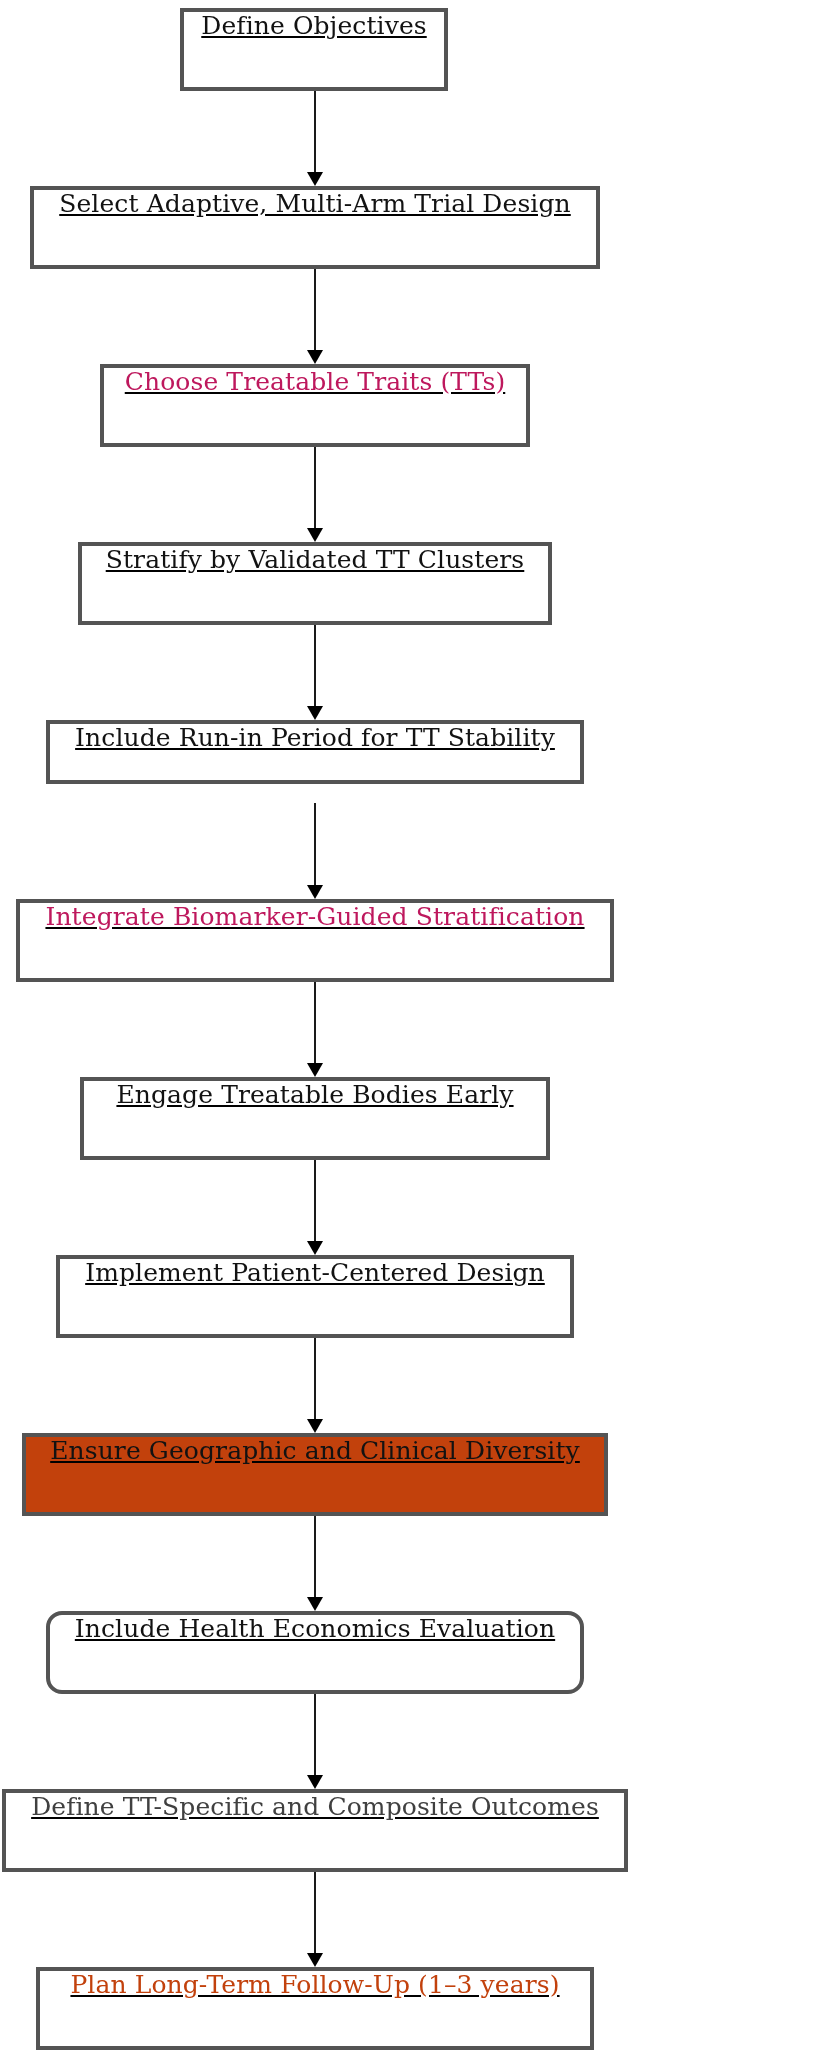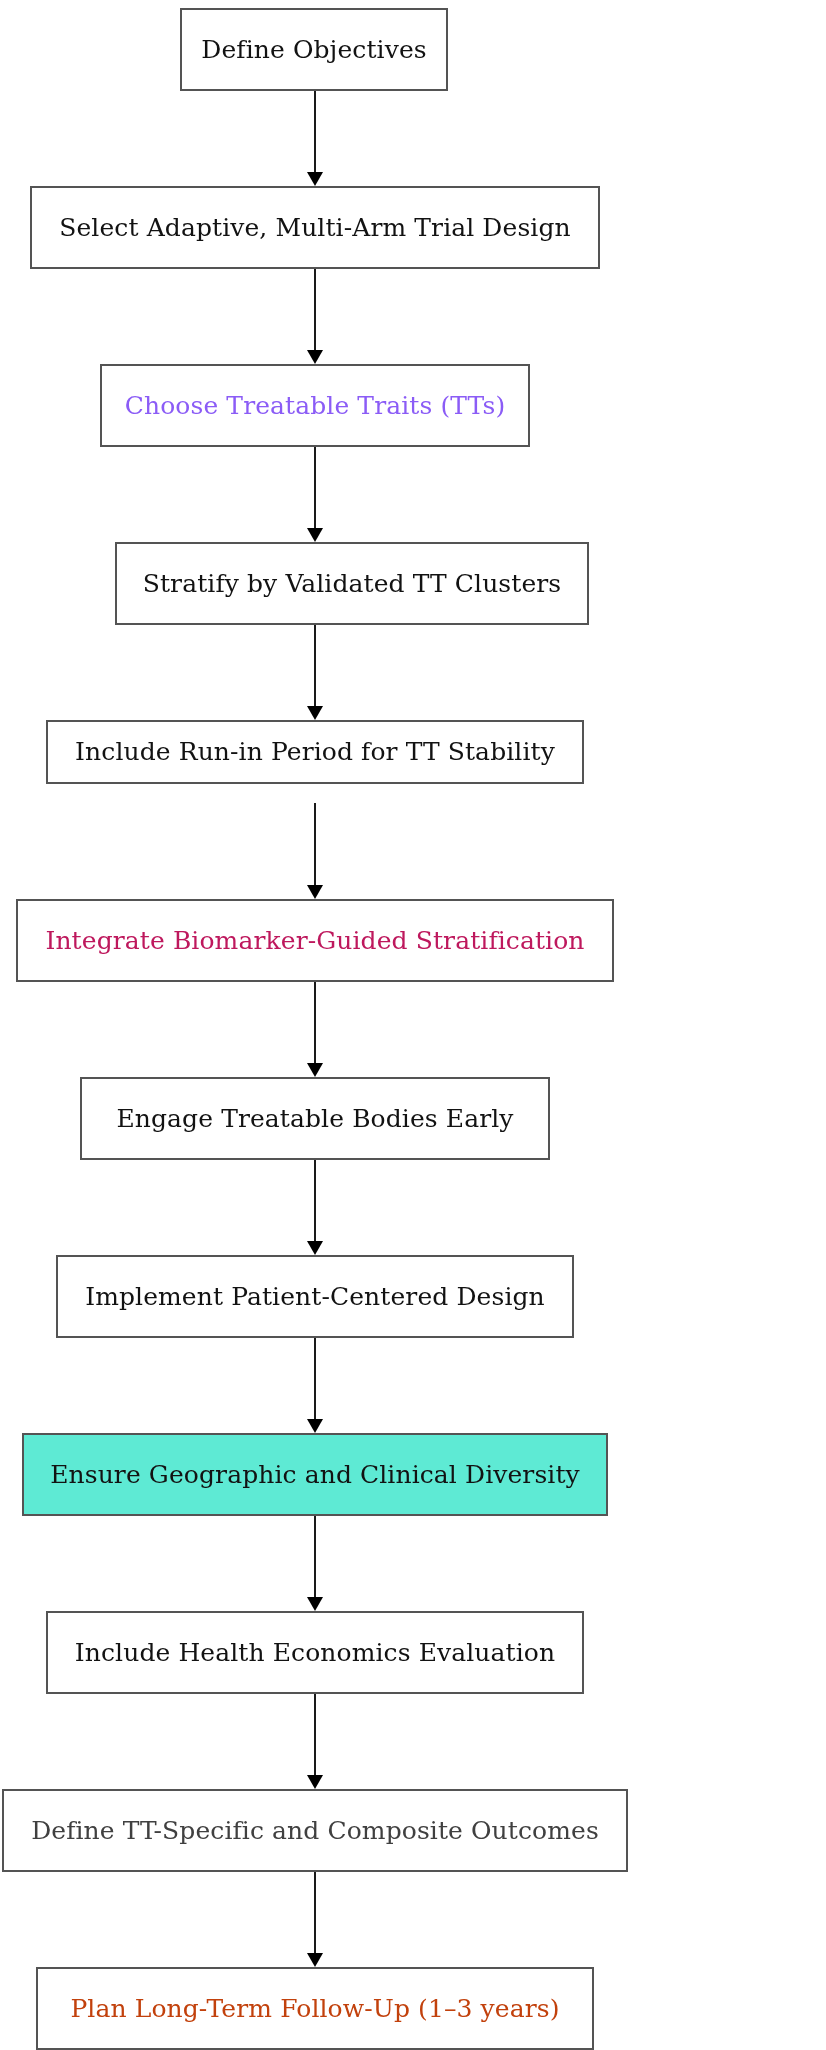--- a/index.html
+++ b/index.html
@@ -16,25 +16,26 @@
   #flowchart {
     position: relative;
     width: 826px;
     height: 2050px;
     background: #ffffff;
   }
   .node {
     position: absolute;
     box-sizing: border-box;
     background: #ffffff;
-    border: 2px solid #0ea5e9;
+    border: 4px solid #0ea5e9;
     display: flex;
-    align-items: center;
+    align-items: flex-start;
     justify-content: center;
     text-align: center;
+    text-decoration: underline;
   }
   .node-label {
     font-size: 25px;
     line-height: 1.1;
     color: #121212;
     white-space: nowrap;
     letter-spacing: 0.1px;
   }
   .edge {
     position: absolute;
@@ -63,41 +64,41 @@
 <body>
 
 <div id="flowchart">
     <div class="node" style="left: 180px; top: 8px; width: 268px; height: 83px; border-color: rgb(84, 84, 84); background: rgb(255, 255, 255);">
       <span class="node-label" style="color: rgb(18, 18, 18);">Define Objectives</span>
     </div>
     <div class="node" style="left: 30px; top: 186px; width: 570px; height: 83px; border-color: rgb(84, 84, 84); background: rgb(255, 255, 255);">
       <span class="node-label" style="color: rgb(18, 18, 18);">Select Adaptive, Multi-Arm Trial Design</span>
     </div>
     <div class="node" style="left: 100px; top: 364px; width: 430px; height: 83px; border-color: rgb(84, 84, 84); background: rgb(255, 255, 255);">
-      <span class="node-label" style="color: #8b5cf6;">Choose Treatable Traits (TTs)</span>
+      <span class="node-label" style="color: #be185d;">Choose Treatable Traits (TTs)</span>
     </div>
-    <div class="node" style="left: 78px; top: 542px; width: 474px; height: 83px; border-color: rgb(84, 84, 84); background: rgb(255, 255, 255); margin-left: 37px;">
+    <div class="node" style="left: 78px; top: 542px; width: 474px; height: 83px; border-color: rgb(84, 84, 84); background: rgb(255, 255, 255);">
       <span class="node-label" style="color: rgb(18, 18, 18);">Stratify by Validated TT Clusters</span>
     </div>
     <div class="node" style="left: 46px; top: 720px; width: 538px; height: 64px; border-color: rgb(84, 84, 84); background: rgb(255, 255, 255);">
       <span class="node-label" style="color: rgb(18, 18, 18);">Include Run-in Period for TT Stability</span>
     </div>
     <div class="node" style="left: 16px; top: 899px; width: 598px; height: 83px; border-color: rgb(84, 84, 84); background: rgb(255, 255, 255);">
       <span class="node-label" style="color: #be185d;">Integrate Biomarker-Guided Stratification</span>
     </div>
     <div class="node" style="left: 80px; top: 1077px; width: 470px; height: 83px; border-color: rgb(84, 84, 84); background: rgb(255, 255, 255);">
       <span class="node-label" style="color: rgb(18, 18, 18);">Engage Treatable Bodies Early</span>
     </div>
     <div class="node" style="left: 56px; top: 1255px; width: 518px; height: 83px; border-color: rgb(84, 84, 84); background: rgb(255, 255, 255);">
       <span class="node-label" style="color: rgb(18, 18, 18);">Implement Patient-Centered Design</span>
     </div>
-    <div class="node" style="left: 22px; top: 1433px; width: 586px; height: 83px; border-color: rgb(84, 84, 84); background: #5eead4;">
+    <div class="node" style="left: 22px; top: 1433px; width: 586px; height: 83px; border-color: rgb(84, 84, 84); background: #c2410c;">
       <span class="node-label" style="color: rgb(18, 18, 18);">Ensure Geographic and Clinical Diversity</span>
     </div>
-    <div class="node" style="left: 46px; top: 1611px; width: 538px; height: 83px; border-color: rgb(84, 84, 84); background: rgb(255, 255, 255);">
+    <div class="node" style="left: 46px; top: 1611px; width: 538px; height: 83px; border-color: rgb(84, 84, 84); background: rgb(255, 255, 255); border-radius: 16px;">
       <span class="node-label" style="color: rgb(18, 18, 18);">Include Health Economics Evaluation</span>
     </div>
     <div class="node" style="left: 2px; top: 1789px; width: 626px; height: 83px; border-color: rgb(84, 84, 84); background: rgb(255, 255, 255);">
       <span class="node-label" style="color: #404040;">Define TT-Specific and Composite Outcomes</span>
     </div>
     <div class="node" style="left: 36px; top: 1967px; width: 558px; height: 83px; border-color: rgb(84, 84, 84); background: rgb(255, 255, 255);">
       <span class="node-label" style="color: #c2410c;">Plan Long-Term Follow-Up (1–3 years)</span>
     </div>
     <div class="edge" style="left: 315px; top: 91px; height: 95px;">
       <div class="edge-line" style="height: 83px; background: rgb(26, 26, 26);"></div>

